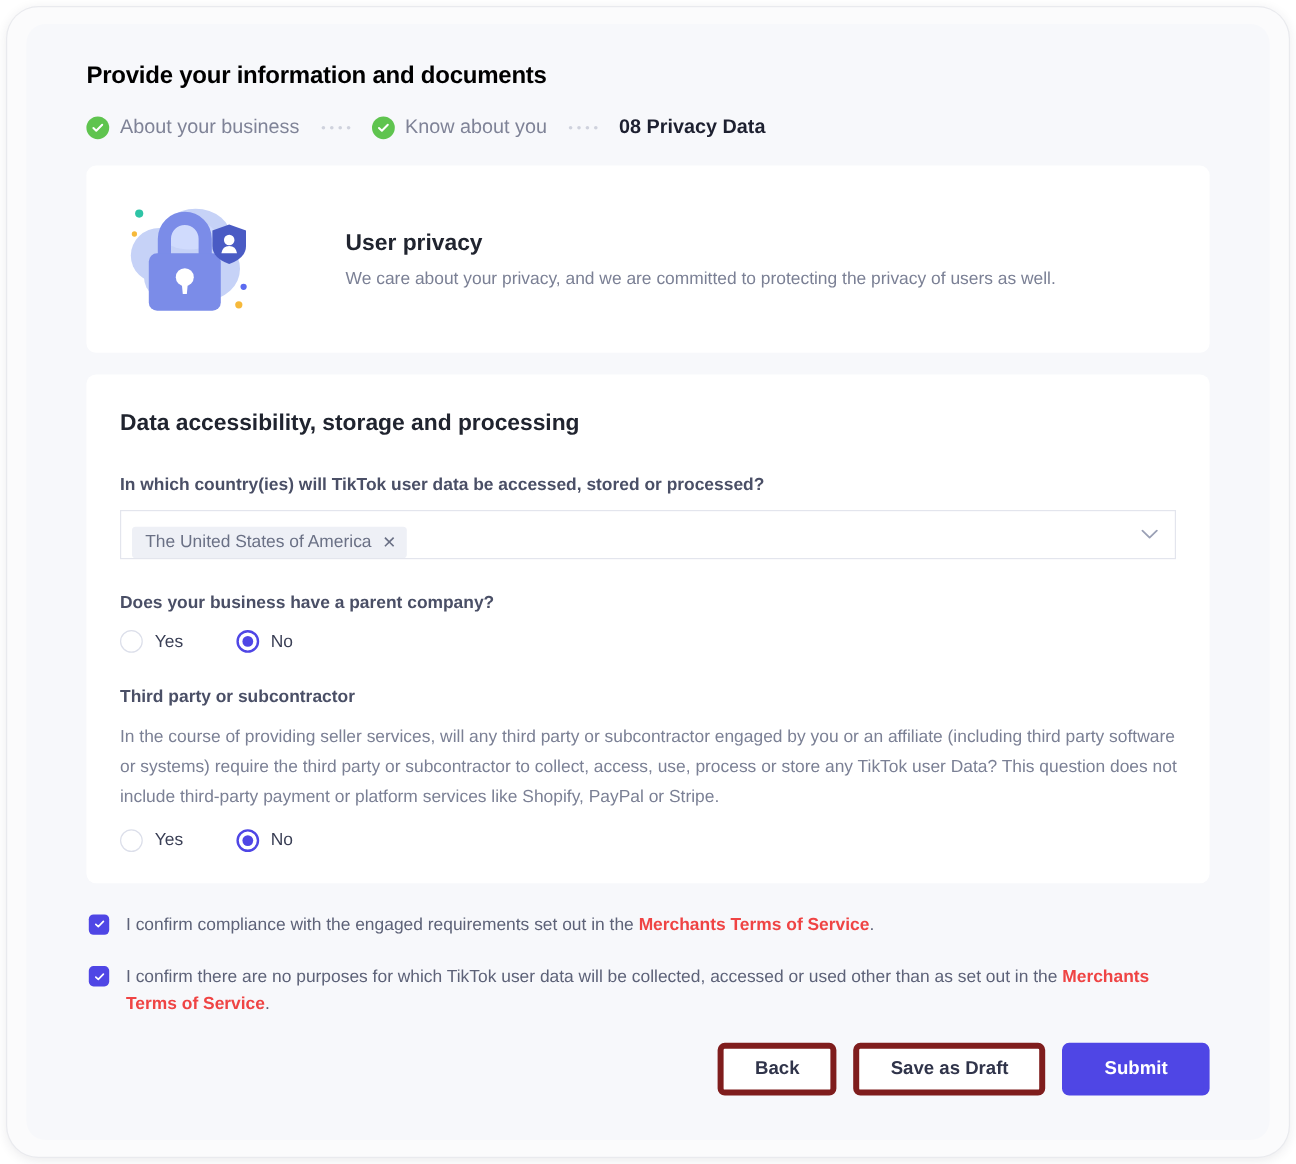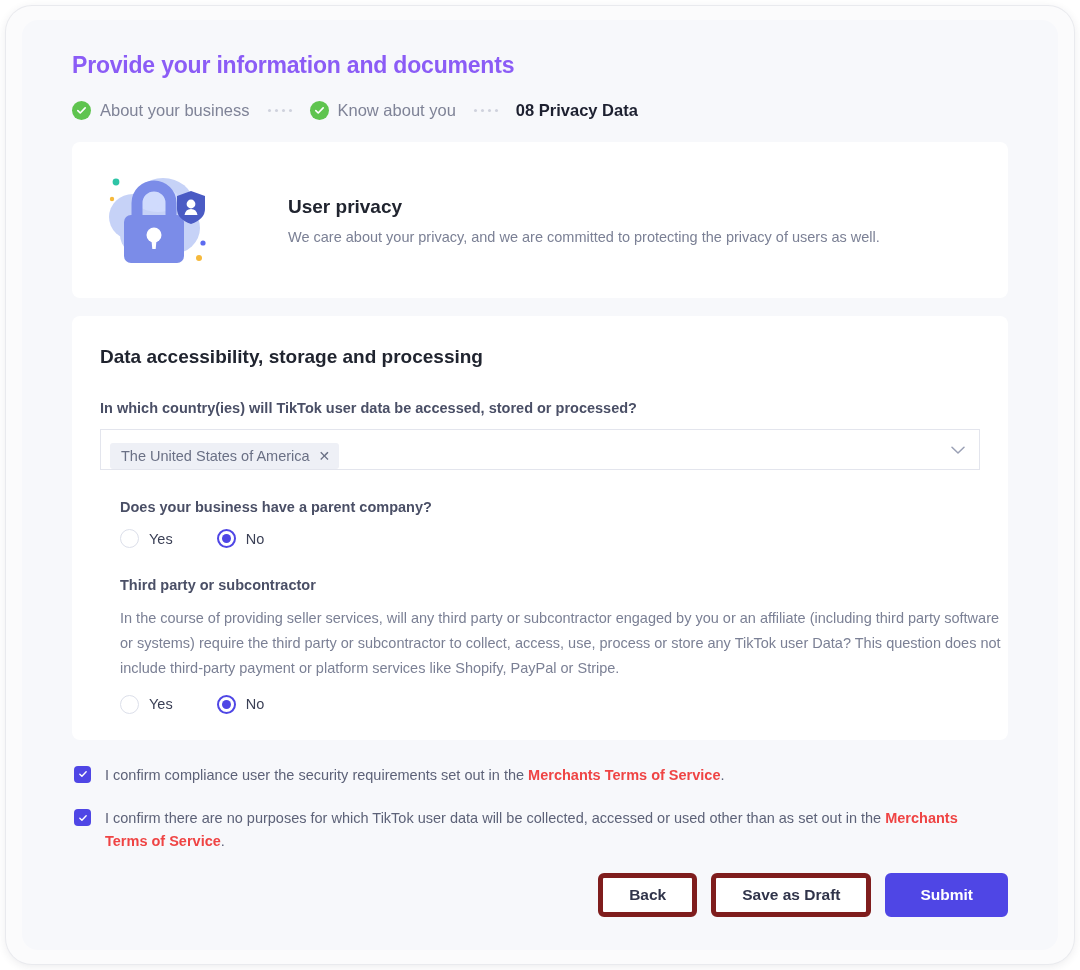--- a/index.html
+++ b/index.html
@@ -39,23 +39,23 @@
     width: 1036px;
     height: 930px;
     border-radius: 16px;
     background: #f7f8fb;
     overflow: hidden;
     padding: 24px 50px 0 50px;
   }
 
   
   .page-title {
-    font-size: 23px;
-    font-weight: bold;
-    color: #8b5cf6;
+    font-size: 20px;
+    font-weight: bold;
+    color: #000000;
     letter-spacing: -0.2px;
     margin: 8px 0 0 0;
   }
 
   .steps {
     display: flex;
     align-items: center;
     margin-top: 22px;
     gap: 0px;
   }
@@ -170,21 +170,21 @@
     line-height: 1;
     cursor: pointer;
   }
   .chev {
     position: absolute;
     right: 14px;
     top: 50%;
     transform: translateY(-50%);
   }
 
-  .q-block { margin-top: 29px; margin-left: 20px; }
+  .q-block { margin-top: 29px; }
 
   .radio-row {
     display: flex;
     align-items: center;
     margin-top: 14px;
   }
   .radio-opt {
     display: flex;
     align-items: center;
     gap: 10px;
@@ -411,21 +411,21 @@
     </div>
 
     <div id="confirms">
 
       <div class="confirm-row">
         <span class="cbox">
           <svg width="10" height="10" viewBox="0 0 12 12">
               <path d="M2.2 6.3 L4.7 8.6 L9.8 3.4" stroke="#ffffff" stroke-width="1.7" fill="none" stroke-linecap="round" stroke-linejoin="round"></path>
             </svg>
         </span>
-        <span class="confirm-text"><span>I confirm compliance user the security requirements set out in the </span><a class="tos-link">Merchants Terms of Service</a><span>.</span></span>
+        <span class="confirm-text"><span>I confirm compliance with the engaged requirements set out in the </span><a class="tos-link">Merchants Terms of Service</a><span>.</span></span>
       </div>
 
       <div class="confirm-row">
         <span class="cbox">
           <svg width="10" height="10" viewBox="0 0 12 12">
               <path d="M2.2 6.3 L4.7 8.6 L9.8 3.4" stroke="#ffffff" stroke-width="1.7" fill="none" stroke-linecap="round" stroke-linejoin="round"></path>
             </svg>
         </span>
         <span class="confirm-text"><span>I confirm there are no purposes for which TikTok user data will be collected, accessed or used other than as set out in the </span><a class="tos-link">Merchants Terms of Service</a><span>.</span></span>
       </div>

